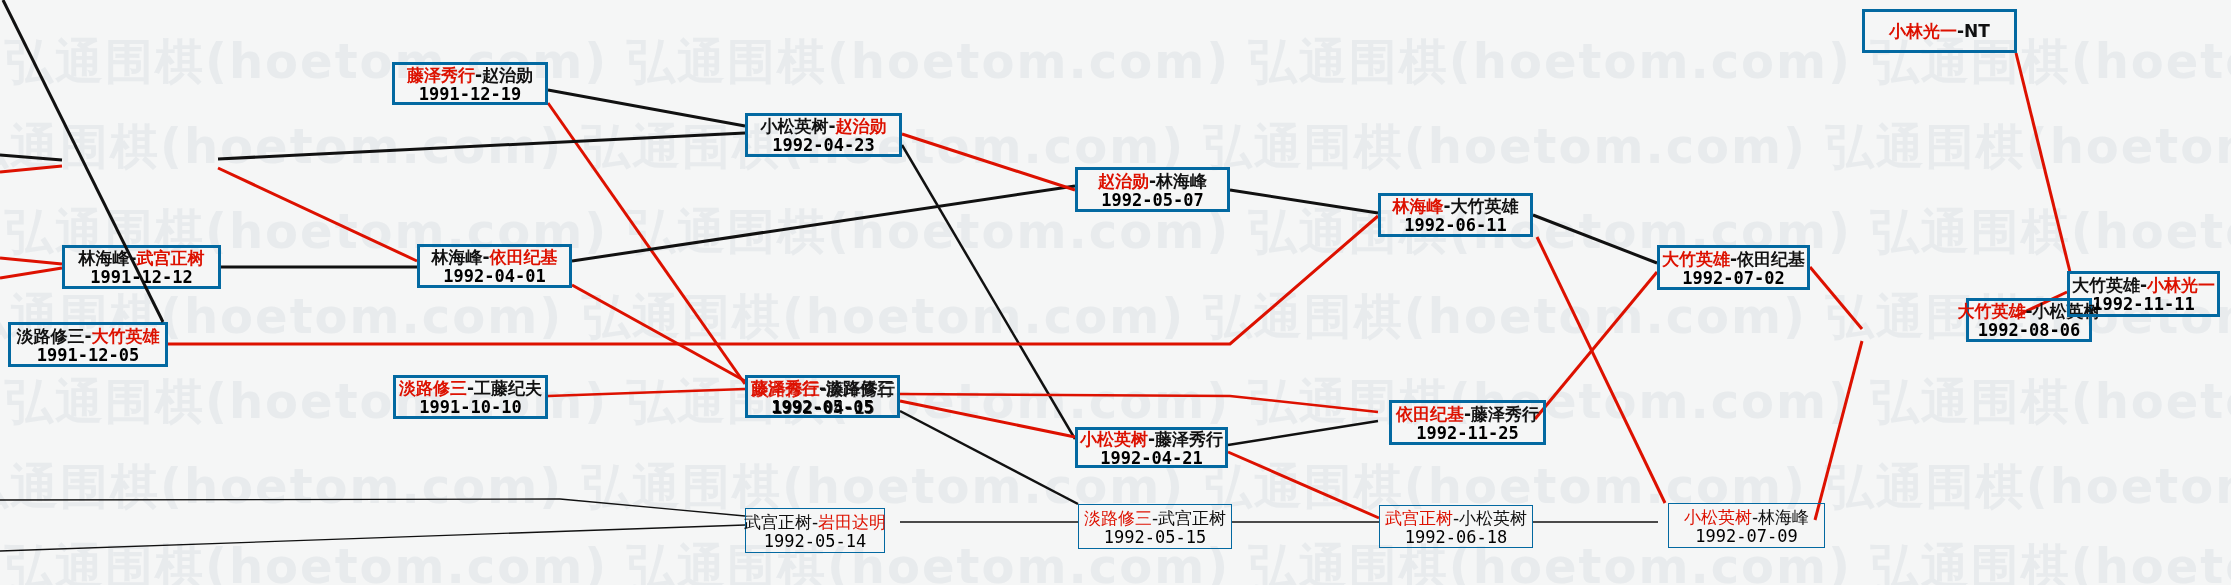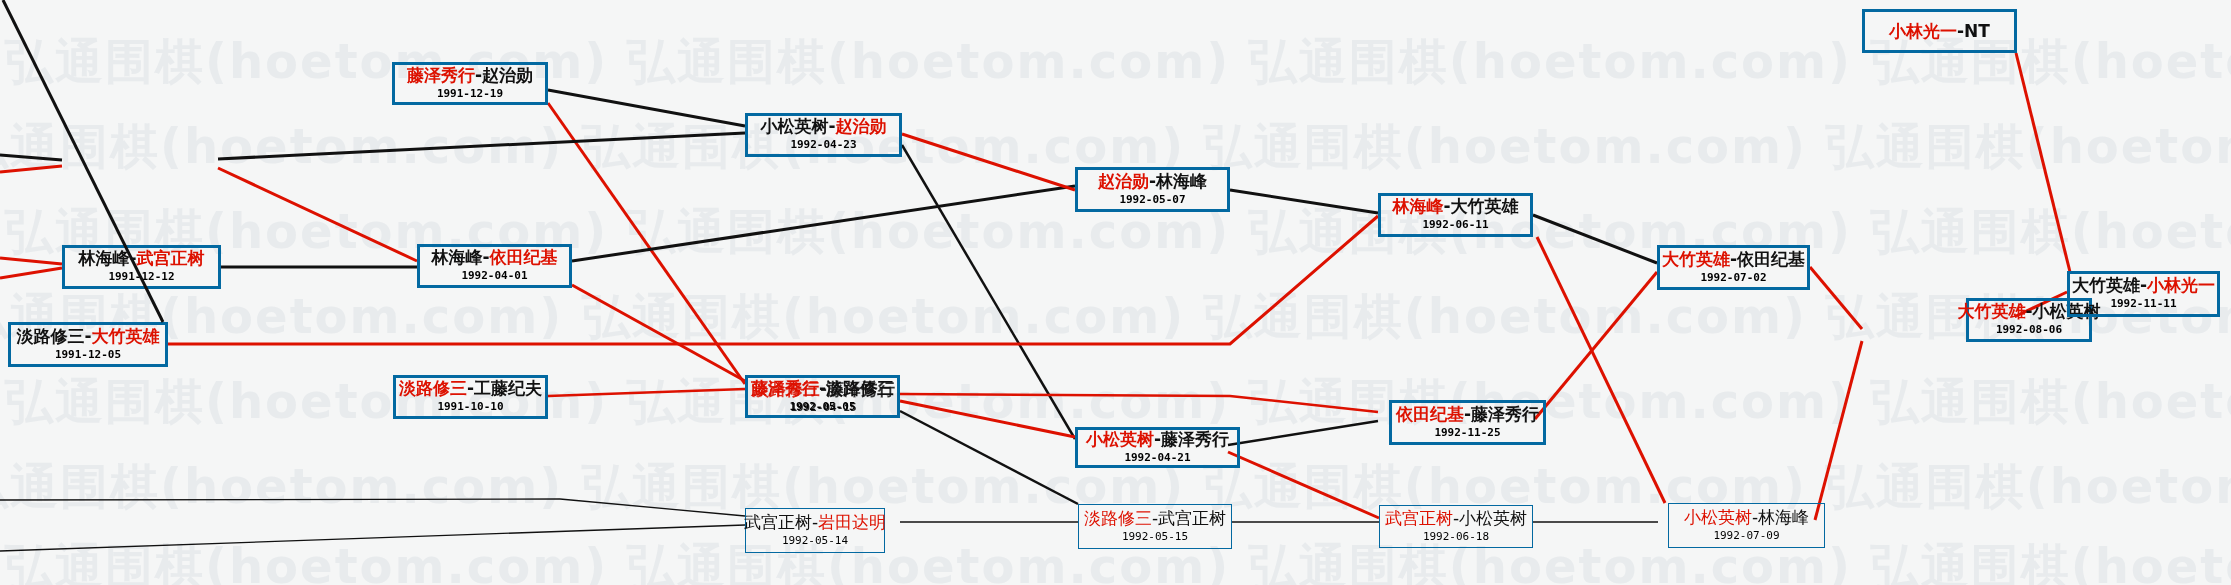--- a/index.html
+++ b/index.html
@@ -39,21 +39,21 @@
     align-items:center;justify-content:center;
   }
   .layer.ghost{transform:translate(1px,1px);opacity:.85;}
   .names{
     font-size:17px;line-height:20px;
     font-weight:bold;white-space:nowrap;
   }
   .thin .names{font-weight:normal;}
   .date{
     font-family:"DejaVu Sans Mono",monospace;
-    font-size:11px;line-height:18px;font-weight:bold;
+    font-size:17px;line-height:18px;font-weight:bold;
   }
   .thin .date{font-weight:normal;}
   .p-win{color:#dd1100;}
   .p-std{color:#111;}
 </style>
 </head>
 <body>
 
 <div id="stage">
   <div id="watermark">
@@ -154,21 +154,21 @@
     <div class="node bold" style="left: 745px; top: 375px; width: 155px; height: 43px;">
       <div class="layer">
         <div class="names"><span class="p-win">藤泽秀行</span><span class="p-std">-淡路修三</span></div>
         <div class="date">1992-05-05</div>
       </div>
       <div class="layer ghost">
         <div class="names"><span class="p-win">淡路修三</span><span class="p-std">-藤泽秀行</span></div>
         <div class="date">1992-04-15</div>
       </div>
     </div>
-    <div class="node bold" style="left: 1075px; top: 427px; width: 165px; height: 41px;">
+    <div class="node bold" style="left: 1075px; top: 427px; width: 153px; height: 41px;">
       <div class="layer">
         <div class="names"><span class="p-win">小松英树</span><span class="p-std">-藤泽秀行</span></div>
         <div class="date">1992-04-21</div>
       </div>
     </div>
     <div class="node bold" style="left: 1378px; top: 400px; width: 157px; height: 45px; margin-left: 11px;">
       <div class="layer">
         <div class="names"><span class="p-win">依田纪基</span><span class="p-std">-藤泽秀行</span></div>
         <div class="date">1992-11-25</div>
       </div>

